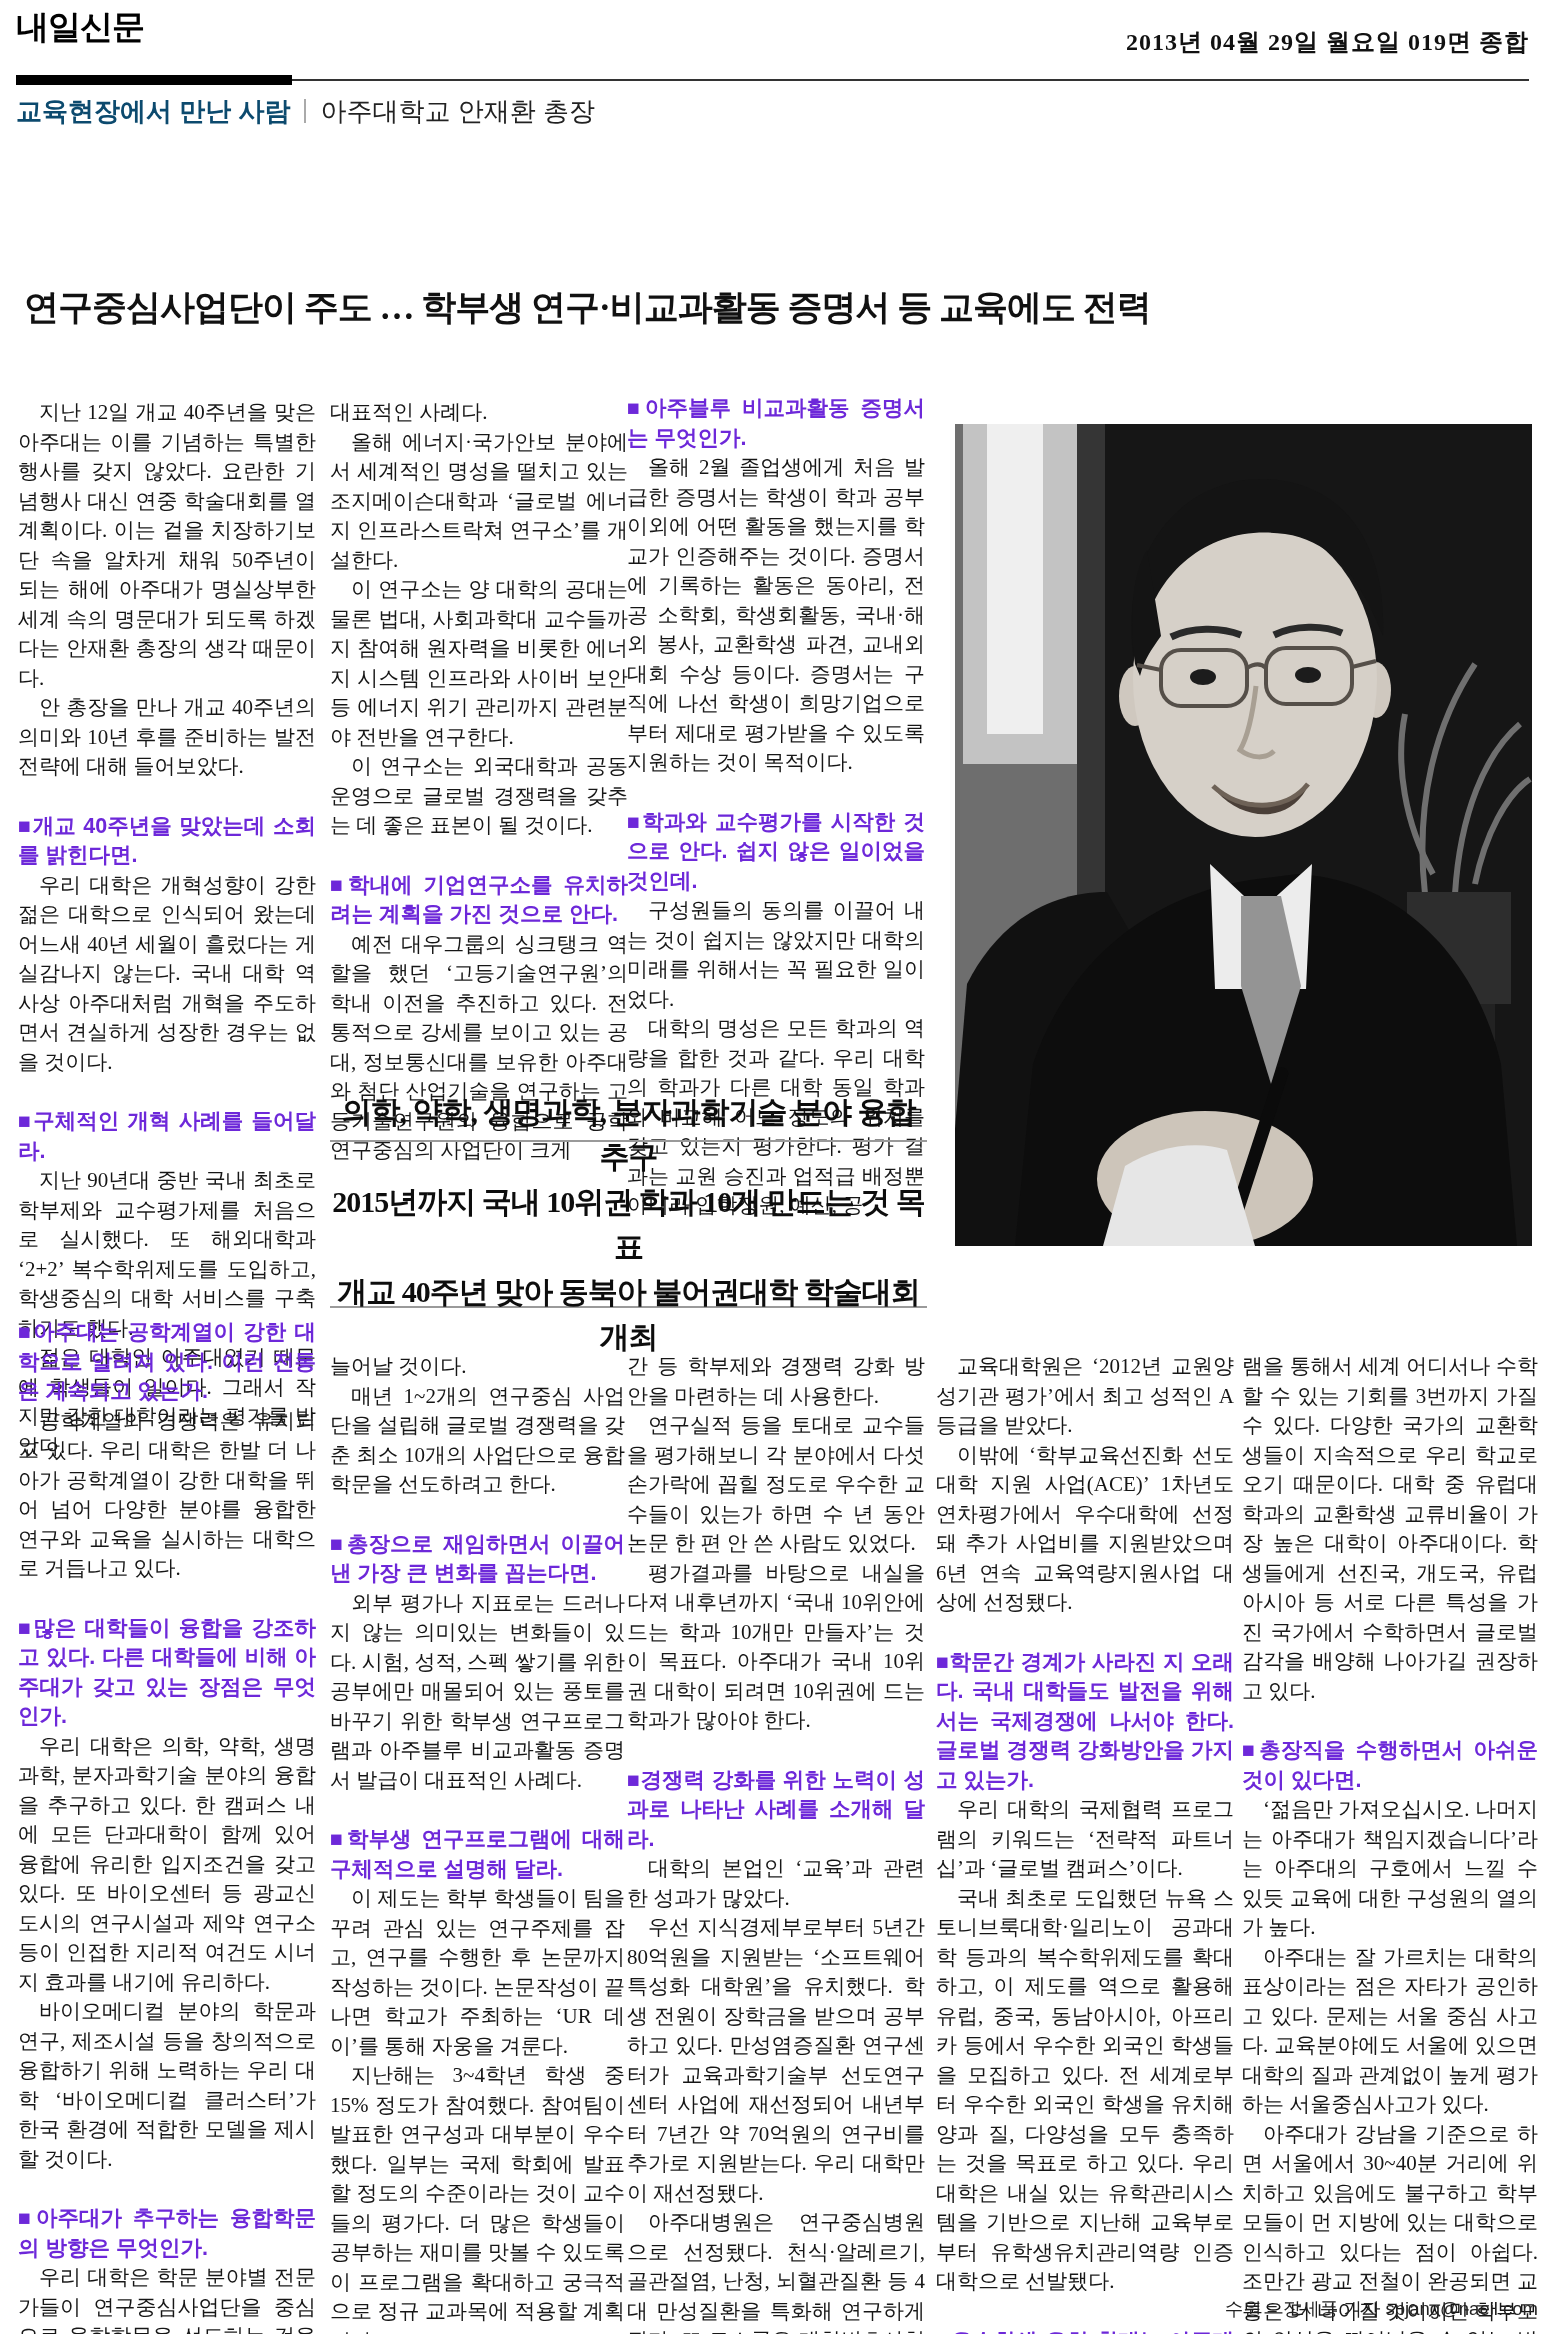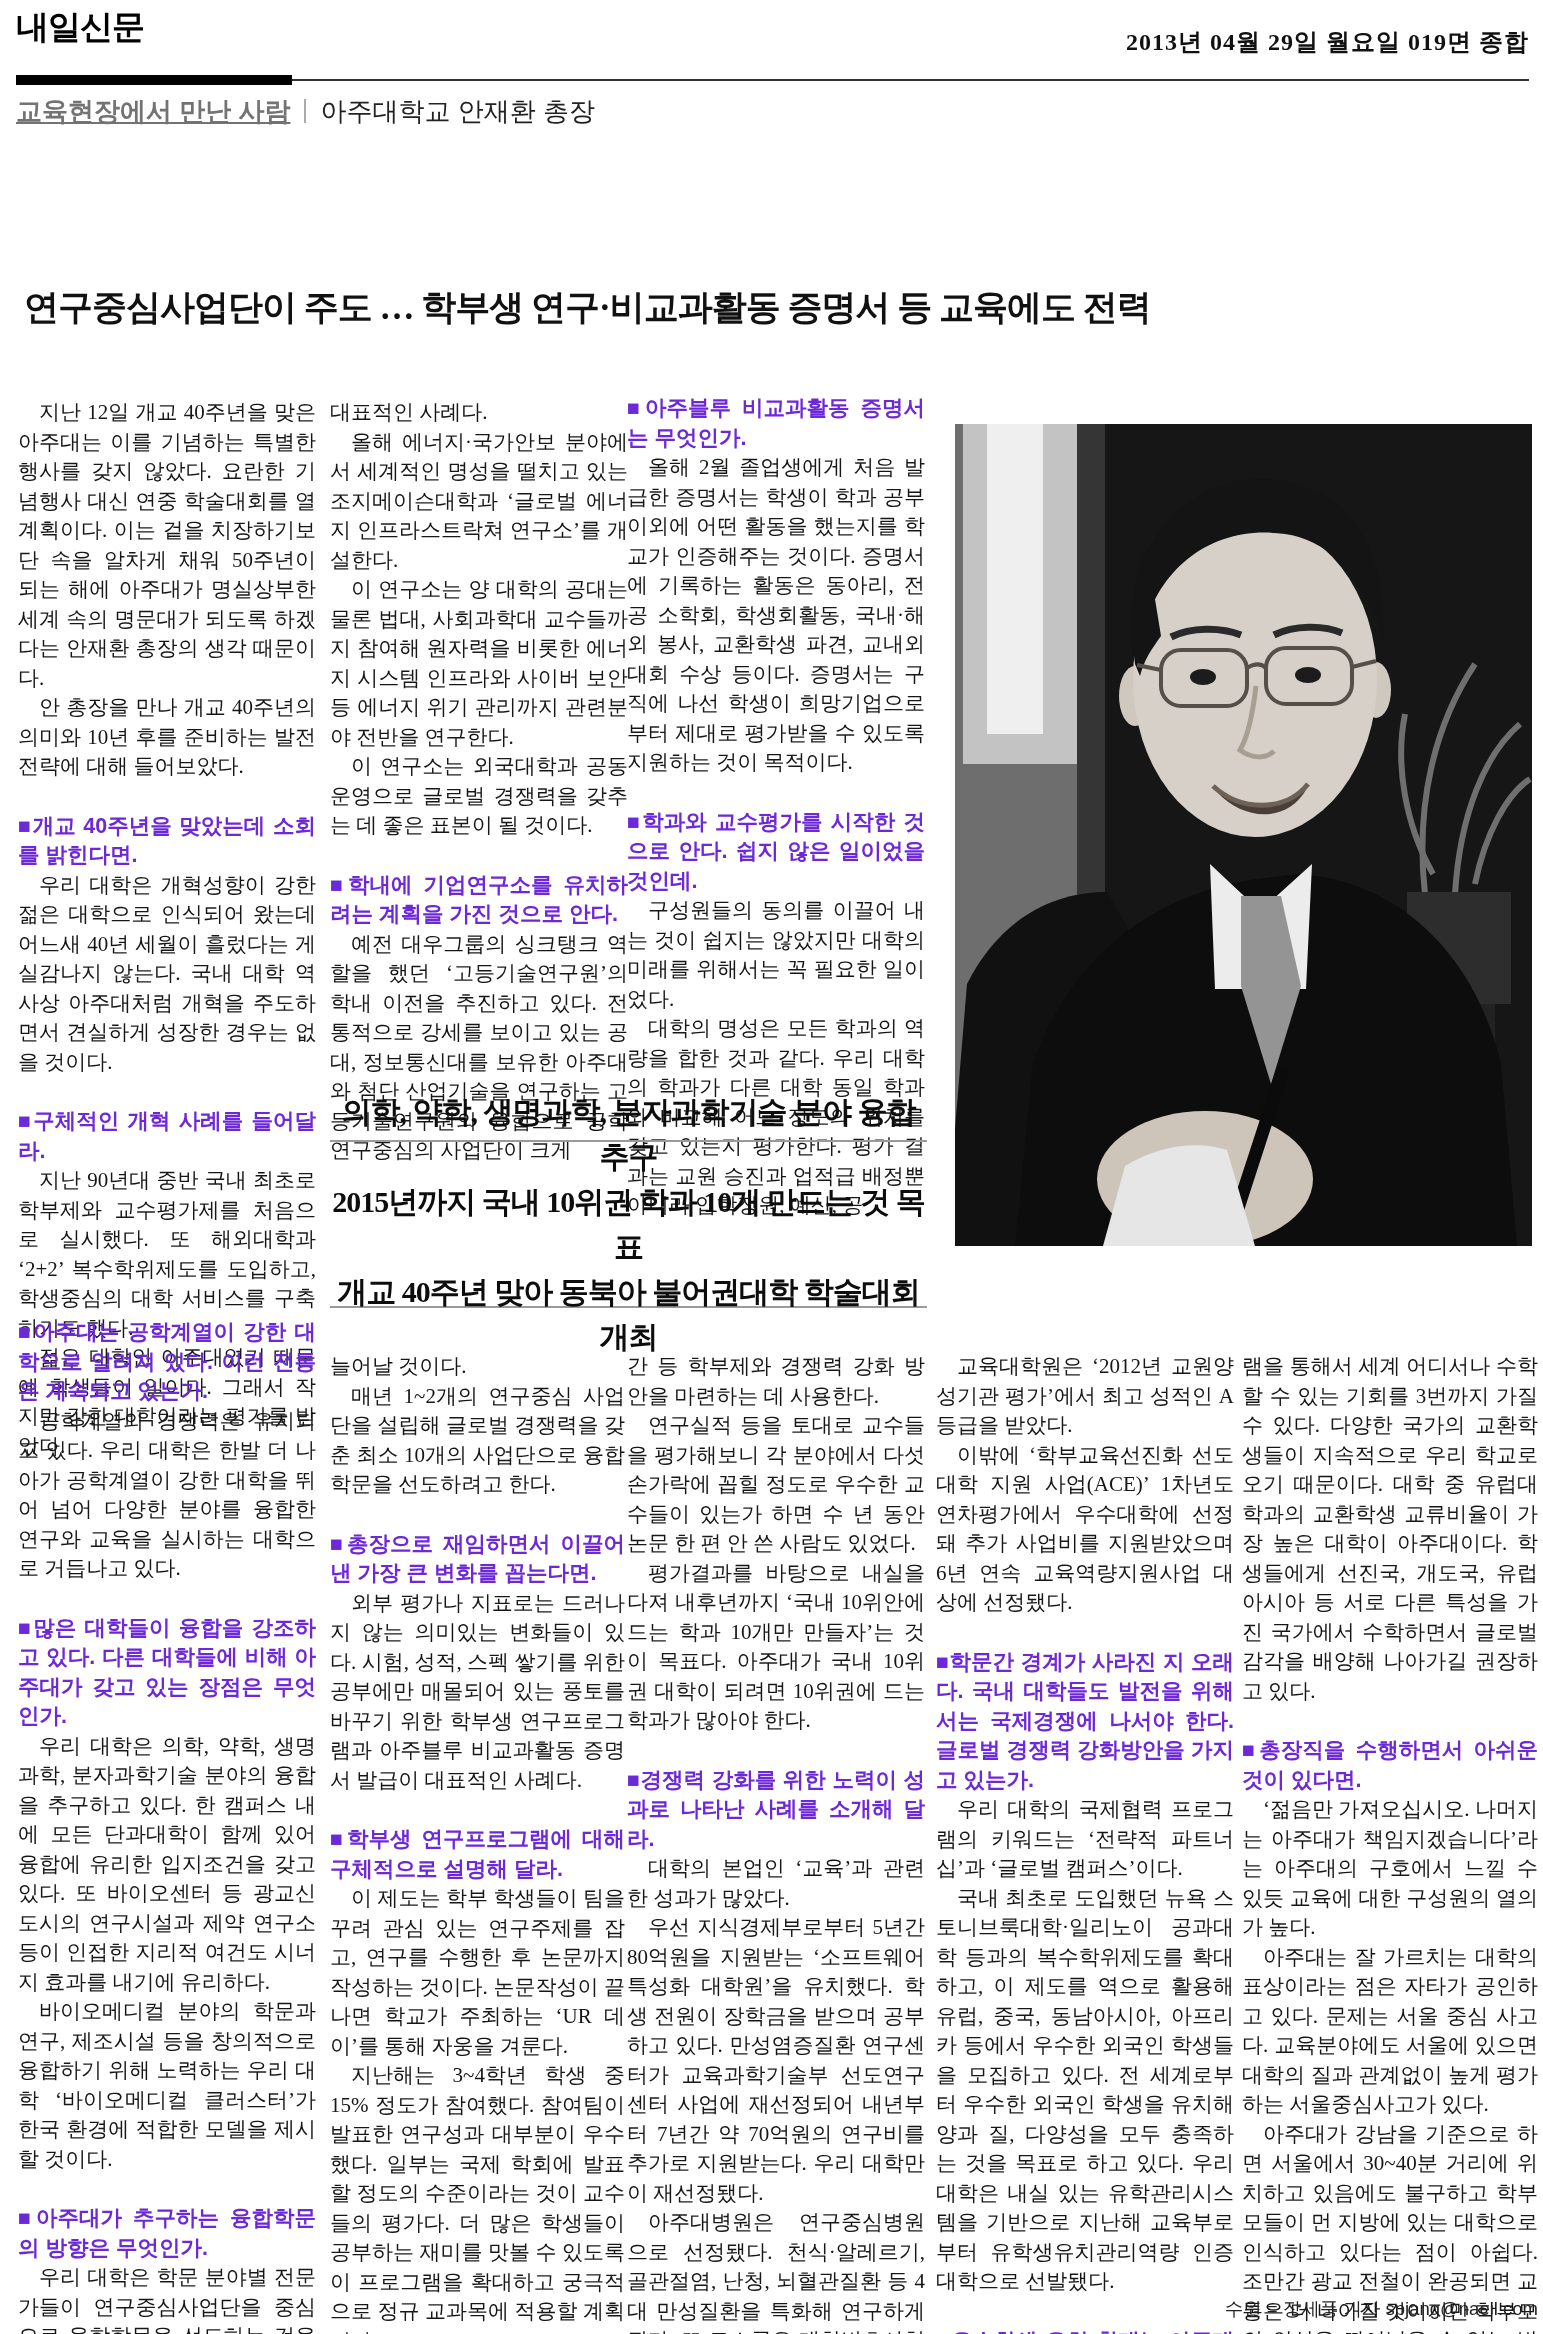--- a/index.html
+++ b/index.html
@@ -16,21 +16,21 @@
     font-weight:900; font-size:33px; letter-spacing:-1px; color:#000;
   }
   .dateline{
     position:absolute; right:14px; top:26px;
     font-family:"Liberation Serif","DejaVu Serif",serif;
     font-weight:bold; font-size:24px; letter-spacing:1px; color:#111;
   }
   .top-rule{position:absolute; left:16px; width:1513px; top:79px; height:2px; background:#333;}
   .top-rule-thick{position:absolute; left:16px; top:75px; width:276px; height:10px; background:#000;}
   .kicker{position:absolute; left:16px; top:94px; font-size:26px; white-space:nowrap;}
-  .kicker-label{font-family:"Liberation Sans","DejaVu Sans",sans-serif; font-weight:bold; color:#737373;text-decoration:underline;}
+  .kicker-label{font-family:"Liberation Sans","DejaVu Sans",sans-serif; font-weight:bold; color:#0c4a6e;}
   .kicker-divider{display:inline-block; width:2px; height:24px; background:#aaa; margin:0 14px; vertical-align:-3px;}
   .kicker-subject{font-family:"Liberation Sans","DejaVu Sans",sans-serif; font-weight:normal; color:#222;}
   .headline{
     position:absolute; left:12px; top:142px; width:1520px;
     font-weight:bold; font-size:79px; line-height:1.2; letter-spacing:-2px;
     color:#000; white-space:nowrap;
   }
   .subheadline{
     position:absolute; left:24px; top:284px; width:1500px;
     font-weight:bold; font-size:35px; letter-spacing:-1px; color:#111;

